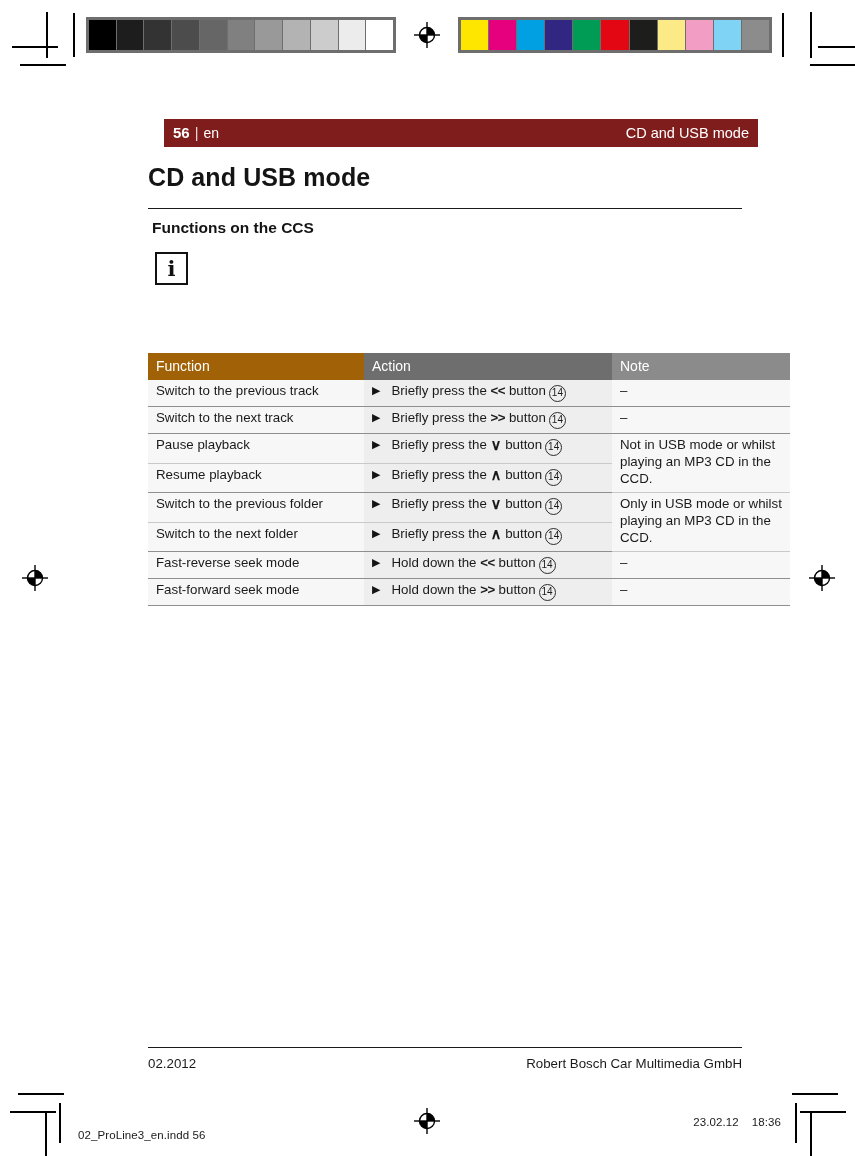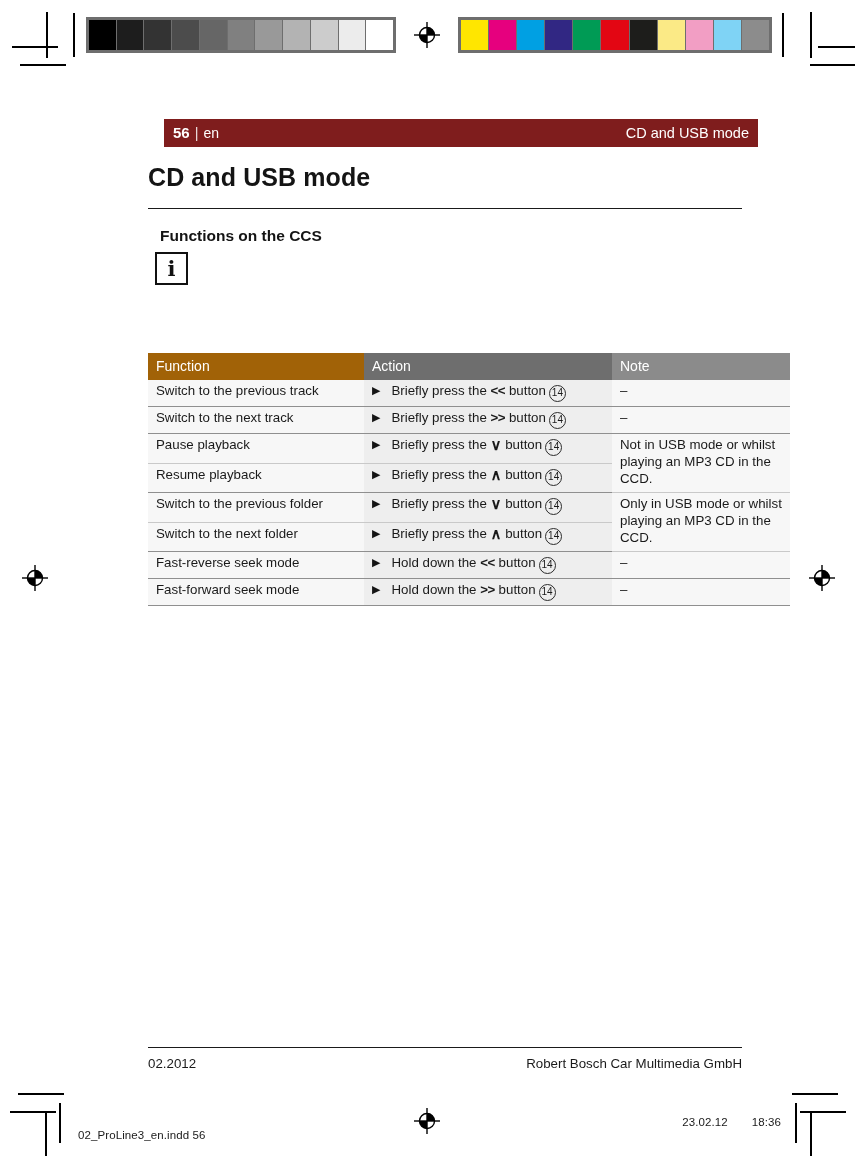--- a/index.html
+++ b/index.html
@@ -45,21 +45,21 @@
   h1.chapter{
     position:absolute;left:148px;top:163px;
     font-size:25px;font-weight:bold;color:#141414;
     letter-spacing:.1px;margin:0;
   }
 
   .rule{position:absolute;left:148px;width:594px;height:1px;background:#1a1a1a;}
 
   h2.section{
     position:absolute;left:148px;top:215px;
-    font-size:15.5px;font-weight:bold;color:#141414;margin:12px;
+    font-size:15.5px;font-weight:bold;color:#141414;margin:4px;
   }
 
   
   .note{position:absolute;left:155px;top:252px;display:flex;gap:13px;}
   .noteicon{
     width:33px;height:33px;border:2px solid #111;box-sizing:border-box;
     display:flex;align-items:center;justify-content:center;flex:0 0 auto;
     background:#fff;
   }
   .noteicon .glyph{font-size:21px;font-weight:bold;line-height:1;color:#111;font-family:"DejaVu Serif",serif;}
@@ -112,21 +112,21 @@
   }
 
   
   .slug{
     position:absolute;left:62px;top:1108px;width:735px;height:28px;
     display:flex;align-items:center;justify-content:space-between;
     font-family:"Liberation Sans",sans-serif;font-size:11.5px;color:#1a1a1a;
     box-sizing:border-box;padding:0 16px;
   }
   .slug .file{letter-spacing:.1px;margin-top:26px;}
-  .slug .stamp{letter-spacing:.1px;display:flex;gap:24px;}
+  .slug .stamp{letter-spacing:.1px;display:flex;gap:13px;}
   .slugbar-l,.slugbar-r{position:absolute;top:1103px;width:2px;height:40px;background:#000;}
   .slugbar-l{left:59px;}
   .slugbar-r{left:795px;}
   .topbar-l,.topbar-r{position:absolute;top:13px;width:2px;height:44px;background:#000;}
   .topbar-l{left:73px;}
   .topbar-r{left:782px;}
 </style>
 </head>
 <body>
 

